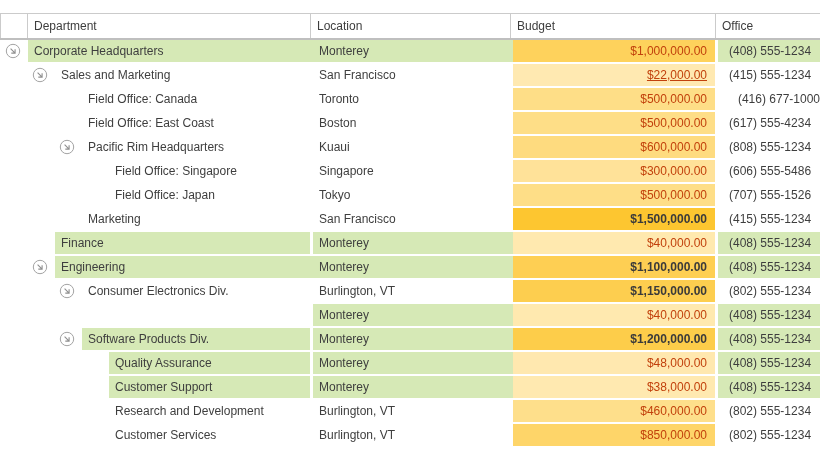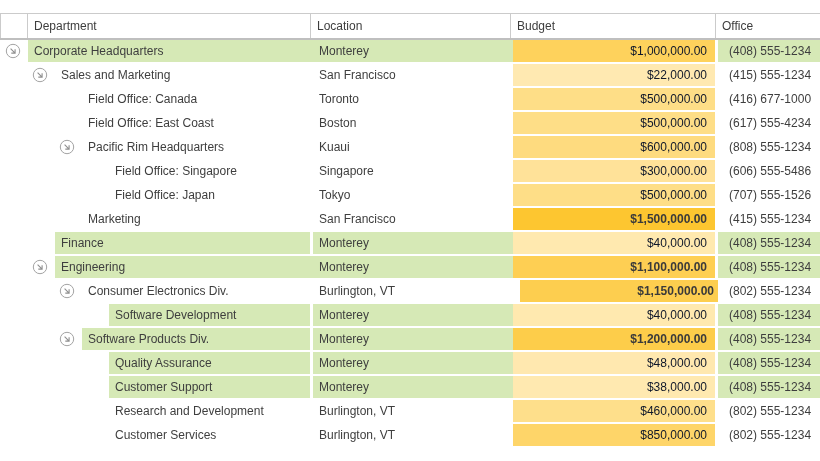--- a/index.html
+++ b/index.html
@@ -11,21 +11,21 @@
   .hcell{position:absolute;top:0;height:24px;line-height:24px;box-sizing:border-box;
          border-right:1px solid #cbcbcb;padding-left:6px;color:#3d3d3d;cursor:default;
          white-space:nowrap;overflow:hidden;}
   .hcell.first{border-left:1px solid #cbcbcb;}
   
   .row{position:absolute;left:0;width:820px;height:22px;}
   .cell{position:absolute;top:0;height:22px;line-height:22px;box-sizing:border-box;
         white-space:nowrap;overflow:hidden;}
   .dept{padding-left:6px;}
   .loc{left:313px;width:220px;padding-left:6px;}
-  .budget{left:513px;width:202px;text-align:right;padding-right:8px;color:#0f172a;}
+  .budget{left:513px;width:202px;text-align:right;padding-right:8px;color:#c2410c;}
   .budget.bold{font-weight:bold;color:#3a3a3a;}
   .phone{left:718px;width:102px;padding-left:11px;}
   .expander{position:absolute;top:3px;width:16px;height:16px;cursor:pointer;}
   .expander svg{display:block;}
 </style>
 </head>
 <body>
 
 <div class="stage">
 
@@ -52,28 +52,28 @@
       </div>
       <div class="row" style="top: 64px;">
         <span class="expander" style="left: 32px;">
           <svg width="16" height="16" viewBox="0 0 16 16">
             <circle cx="8" cy="8" r="6.7" fill="#ffffff" stroke="#a3a3a3" stroke-width="1"></circle>
             <path d="M5.6 5.6 L9.8 9.8 M10.1 6.3 L10.1 10.1 L6.3 10.1" fill="none" stroke="#8e8e8e" stroke-width="1.1"></path>
           </svg>
         </span>
         <div class="cell dept" style="left: 55px; width: 255px; background: rgb(255, 255, 255);">Sales and Marketing</div>
         <div class="cell loc" style="background: rgb(255, 255, 255);">San Francisco</div>
-        <div class="cell budget" style="background: rgb(255, 233, 177);">$22,000.00</div>
+        <div class="cell budget" style="background: rgb(255, 233, 177); text-decoration: underline;">$22,000.00</div>
         <div class="cell phone" style="background: rgb(255, 255, 255);">(415) 555-1234</div>
       </div>
       <div class="row" style="top: 88px;">
         <div class="cell dept" style="left: 82px; width: 228px; background: rgb(255, 255, 255);">Field Office: Canada</div>
         <div class="cell loc" style="background: rgb(255, 255, 255);">Toronto</div>
         <div class="cell budget" style="background: rgb(254, 222, 135);">$500,000.00</div>
-        <div class="cell phone" style="background: rgb(255, 255, 255);">(416) 677-1000</div>
+        <div class="cell phone" style="background: rgb(255, 255, 255); text-align: right;">(416) 677-1000</div>
       </div>
       <div class="row" style="top: 112px;">
         <div class="cell dept" style="left: 82px; width: 228px; background: rgb(255, 255, 255);">Field Office: East Coast</div>
         <div class="cell loc" style="background: rgb(255, 255, 255);">Boston</div>
         <div class="cell budget" style="background: rgb(254, 222, 135);">$500,000.00</div>
         <div class="cell phone" style="background: rgb(255, 255, 255);">(617) 555-4234</div>
       </div>
       <div class="row" style="top: 136px;">
         <span class="expander" style="left: 59px;">
           <svg width="16" height="16" viewBox="0 0 16 16">
@@ -124,25 +124,24 @@
       </div>
       <div class="row" style="top: 280px;">
         <span class="expander" style="left: 59px;">
           <svg width="16" height="16" viewBox="0 0 16 16">
             <circle cx="8" cy="8" r="6.7" fill="#ffffff" stroke="#a3a3a3" stroke-width="1"></circle>
             <path d="M5.6 5.6 L9.8 9.8 M10.1 6.3 L10.1 10.1 L6.3 10.1" fill="none" stroke="#8e8e8e" stroke-width="1.1"></path>
           </svg>
         </span>
         <div class="cell dept" style="left: 82px; width: 228px; background: rgb(255, 255, 255);">Consumer Electronics Div.</div>
         <div class="cell loc" style="background: rgb(255, 255, 255);">Burlington, VT</div>
-        <div class="cell budget bold" style="background: rgb(253, 206, 79); margin-left: 7px;">$1,150,000.00</div>
+        <div class="cell budget bold" style="background: rgb(253, 206, 79);">$1,150,000.00</div>
         <div class="cell phone" style="background: rgb(255, 255, 255);">(802) 555-1234</div>
       </div>
       <div class="row" style="top: 304px;">
-        <div class="cell dept" style="left: 109px; width: 201px; background: rgb(214, 233, 182);">Software Development</div>
         <div class="cell loc" style="background: rgb(214, 233, 182);">Monterey</div>
         <div class="cell budget" style="background: rgb(255, 233, 175);">$40,000.00</div>
         <div class="cell phone" style="background: rgb(214, 233, 182);">(408) 555-1234</div>
       </div>
       <div class="row" style="top: 328px;">
         <span class="expander" style="left: 59px;">
           <svg width="16" height="16" viewBox="0 0 16 16">
             <circle cx="8" cy="8" r="6.7" fill="#ffffff" stroke="#a3a3a3" stroke-width="1"></circle>
             <path d="M5.6 5.6 L9.8 9.8 M10.1 6.3 L10.1 10.1 L6.3 10.1" fill="none" stroke="#8e8e8e" stroke-width="1.1"></path>
           </svg>

